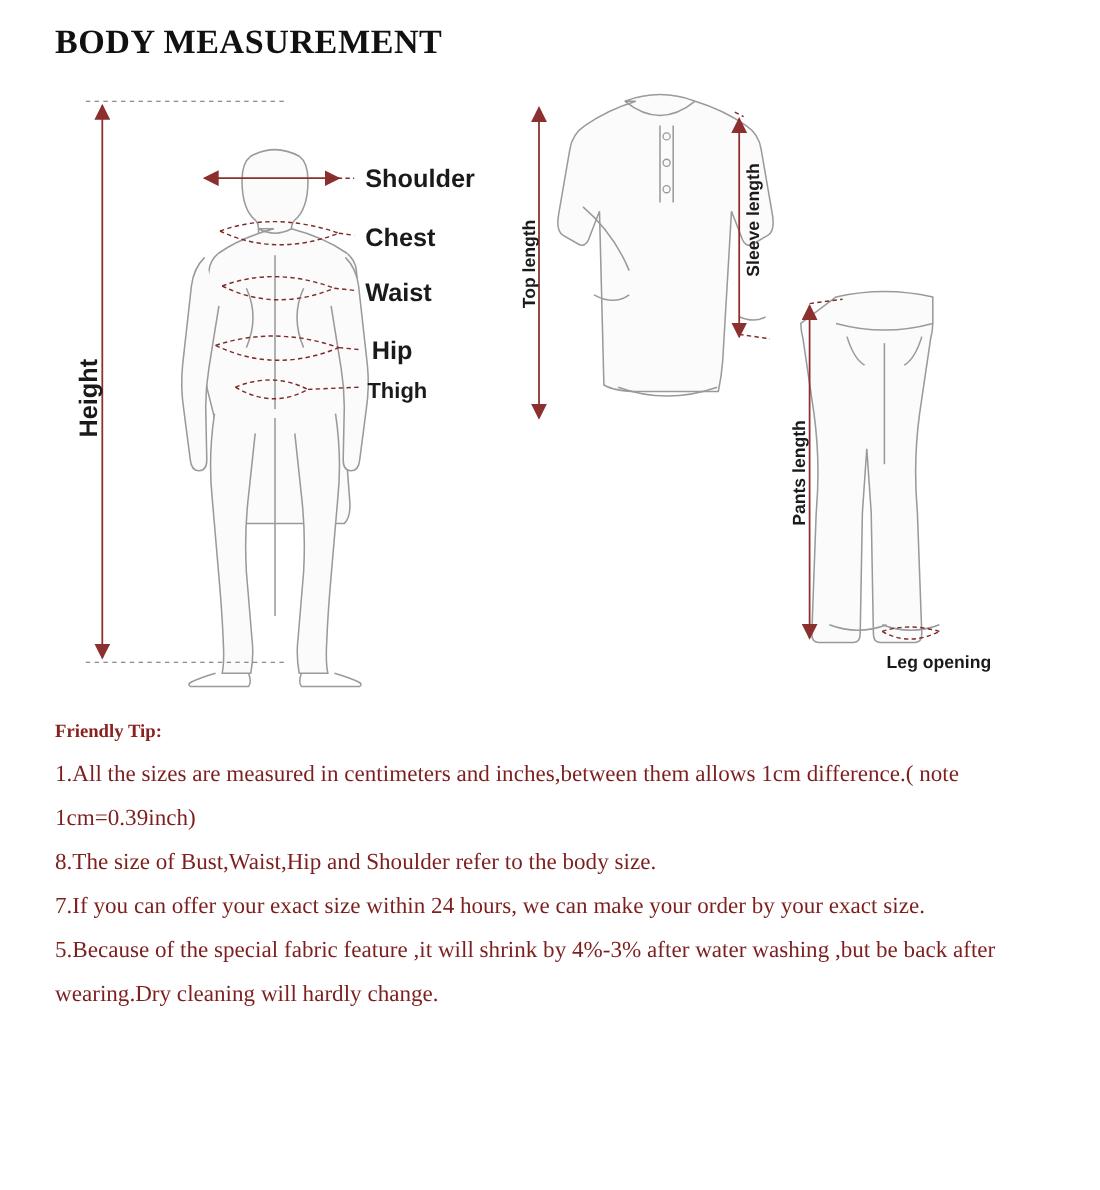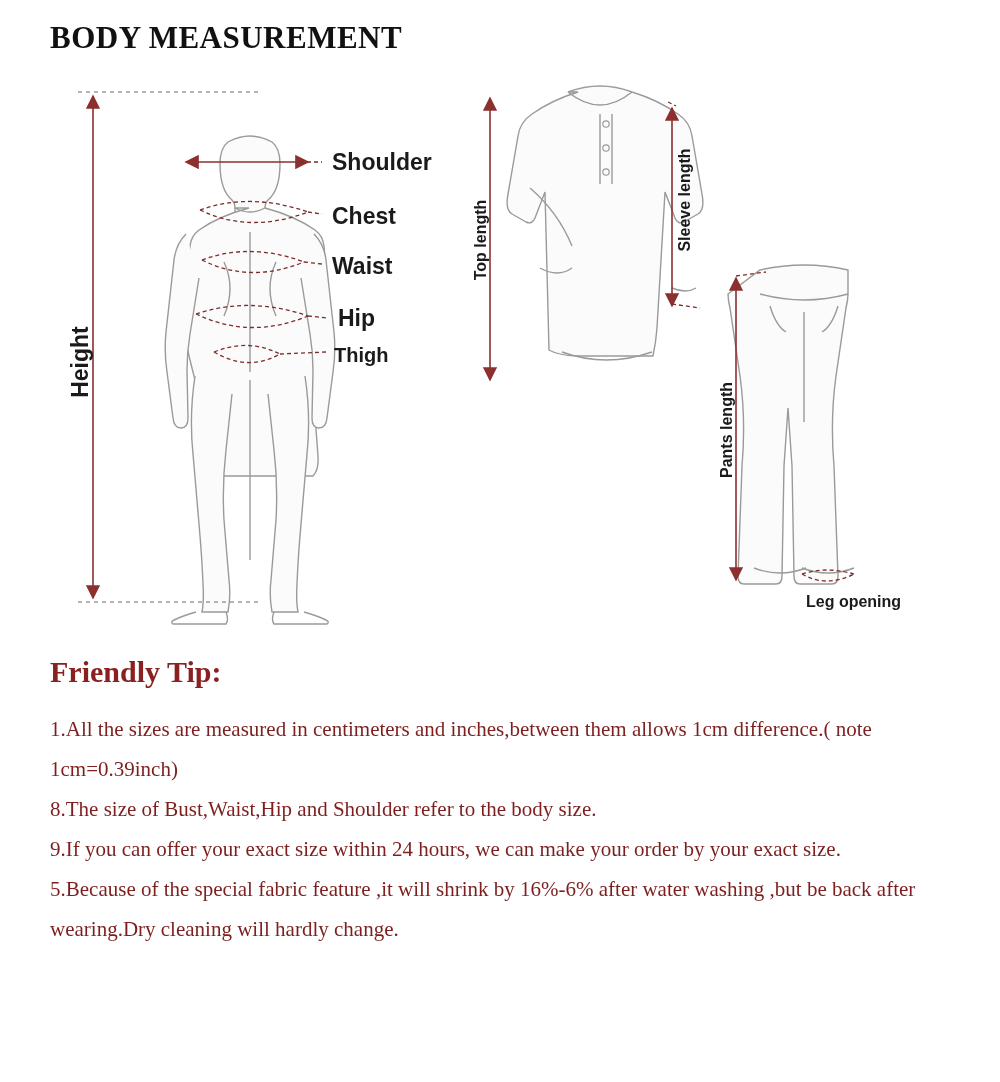--- a/index.html
+++ b/index.html
@@ -77,23 +77,23 @@
   }
   .tips {
     position: absolute;
     left: 50px;
     top: 655px;
     width: 918px;
   }
   .tips-title {
     font-family: "Liberation Serif", serif;
     font-weight: bold;
-    font-size: 30px;
+    font-size: 17px;
     color: #8b2020;
-    margin-bottom: 20px;
+    margin-bottom: 8px;
   }
   .tip-line {
     font-family: "Liberation Serif", serif;
     font-size: 21px;
     line-height: 40px;
     color: #7d1f1f;
     white-space: pre-wrap;
   }
 </style>
 </head>
@@ -236,17 +236,17 @@
         <path class="dash-measure" d="M802 512 q24 -8 52 0"></path>
         <text class="label label-sm" x="806" y="545">Leg opening</text>
       </g>
     </svg>
   </div>
 
   <div class="tips">
     <div class="tips-title">Friendly Tip:</div>
     <div class="tip-line">1.All the sizes are measured in centimeters and inches,between them allows 1cm difference.( note 1cm=0.39inch)</div>
     <div class="tip-line">8.The size of Bust,Waist,Hip and Shoulder refer to the body size.</div>
-    <div class="tip-line">9.If you can offer your exact size within 24 hours, we can make your order by your exact size.</div>
-    <div class="tip-line">5.Because of the special fabric feature ,it will shrink by 16%-6% after water washing ,but be back after wearing.Dry cleaning will hardly change.</div>
+    <div class="tip-line">7.If you can offer your exact size within 24 hours, we can make your order by your exact size.</div>
+    <div class="tip-line">5.Because of the special fabric feature ,it will shrink by 4%-3% after water washing ,but be back after wearing.Dry cleaning will hardly change.</div>
   </div>
 
 </div>
 
 </body></html>

